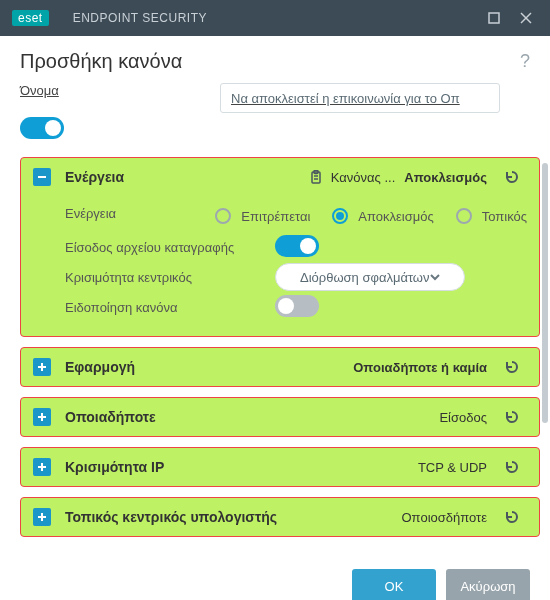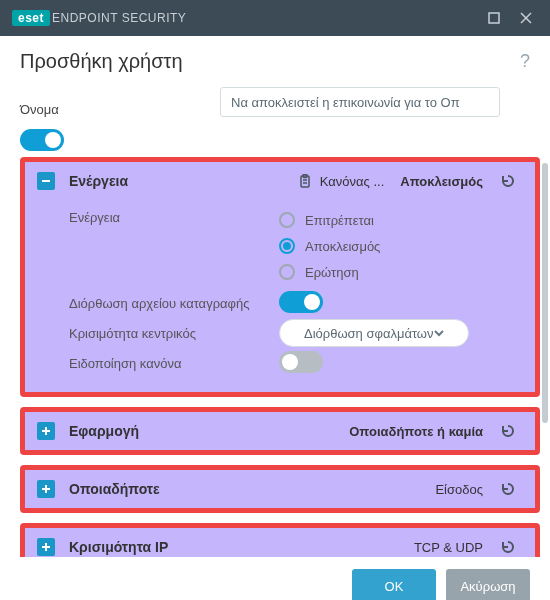--- a/index.html
+++ b/index.html
@@ -1,70 +1,70 @@
 <!DOCTYPE html>
 <html><head>
 <meta charset="utf-8">
 <style>
   * { box-sizing: border-box; margin: 0; padding: 0; font-family: "Segoe UI", Arial, sans-serif; }
   body { width: 550px; height: 600px; background: #fff; overflow: hidden; }
 
   
   .titlebar { height: 36px; background: #3d4b56; display: flex; align-items: center; padding: 0 8px 0 12px; color: #fff; }
-  .logo-badge { background: #00a3a8; color:#fff; font-weight:700; font-size:12px; padding:1px 6px; border-radius:2px; letter-spacing:0.5px;text-align:center; }
-  .product-name { margin-left: 2px; font-size: 12px; letter-spacing: 0.5px; color: #c8d0d6; }
+  .logo-badge { background: #00a3a8; color:#fff; font-weight:400; font-size:12px; padding:1px 6px; border-radius:2px; letter-spacing:0.5px;text-align:center; }
+  .product-name { margin-left: 24px; font-size: 12px; letter-spacing: 0.5px; color: #c8d0d6; }
   .titlebar .spacer { flex: 1; }
   .win-btn { width: 32px; height: 36px; display:flex; align-items:center; justify-content:center; color:#c8d0d6; }
   .win-btn svg { width:12px; height:12px; stroke:#c8d0d6; stroke-width:1.5; fill:none; }
 
   
   .header { padding: 14px 20px 10px 20px; display:flex; align-items:center; }
   .header h1 { font-size: 20px; font-weight: 400; color:#333; flex:1; }
   .help { color:#9aa6ad; font-size:18px; }
 
   
   .form { padding: 0 20px 6px 20px; }
-  .row { display:flex; align-items:flex-end; min-height: 34px; font-size:13px; color:#444; }
+  .row { display:flex; align-items:flex-start; min-height: 34px; font-size:13px; color:#444;text-decoration:underline; }
   .row .label { width: 200px; }
   .text-input { flex:1; max-width:280px; height:30px; border:1px solid #d6dde1; border-radius:3px; padding:0 10px; font-size:13px; color:#5a6a73; }
 
   
   .toggle { width:44px; height:22px; border-radius:11px; position:relative; display:inline-block; }
   .toggle .knob { position:absolute; width:16px; height:16px; border-radius:50%; background:#fff; top:3px; }
   .toggle.on { background:#0f9fd6; }
   .toggle.on .knob { right:3px; }
   .toggle.off { background:#b6bec4; }
   .toggle.off .knob { left:3px; }
 
   
   .scroll-wrap { position:relative; height: 400px; }
   .panels { padding: 0 10px 8px 20px; height:100%; overflow-y:auto; }
 
   
-  .panel { border:5px solid #ef4444; border-radius:4px; margin-bottom:10px; background:#c4b5fd; }
+  .panel { border:1px solid #ef4444; border-radius:4px; margin-bottom:10px; background:#bef264; }
   .panel-head { display:flex; align-items:center; padding:10px 12px; }
   .exp-box { width:18px; height:18px; background:#1a96c8; display:flex; align-items:center; justify-content:center; border-radius:2px; margin-right:14px; }
   .exp-box svg { stroke:#fff; stroke-width:2; }
   .panel-title { font-size:14px; color:#333; font-weight:600; }
   .panel-head .grow { flex:1; }
   .panel-summary { font-size:13px; color:#333; margin-right:10px; text-align:right; }
   .panel-summary.strong { font-weight:700; }
   .reset-ic { width:30px; display:flex; align-items:center; justify-content:center; }
   .reset-ic svg { width:16px; height:16px; stroke:#4a575f; stroke-width:2; fill:none; }
   .clip-ic { width:22px; display:flex; align-items:center; justify-content:center; margin-right:4px;}
   .clip-ic svg { width:14px; height:14px; stroke:#4a575f; stroke-width:1.5; fill:none;}
-  .rule-label { font-size:13px; color:#333; margin-right:16px; }
+  .rule-label { font-size:13px; color:#333; margin-right:9px; }
 
   .panel-body { padding: 6px 12px 14px 44px; }
   .brow { display:flex; align-items:center; min-height:30px; font-size:13px; color:#555; }
   .brow .blabel { width: 210px; }
   .brow .bctrl { flex:1; }
 
   
-  .radio-group { display:flex; flex-direction:column; gap:10px; padding:2px 0 8px 0;justify-content:space-between;}
+  .radio-group { display:flex; flex-direction:row; gap:22px; padding:2px 0 8px 0;justify-content:space-between;}
   .radio { display:flex; align-items:center; gap:10px; font-size:13px; color:#555;}
   .radio .circ { width:16px; height:16px; border:2px solid #9da8af; border-radius:50%; display:inline-flex; align-items:center; justify-content:center;}
   .radio.sel .circ { border-color:#0f9fd6; }
   .radio.sel .circ::after { content:""; width:8px; height:8px; background:#0f9fd6; border-radius:50%; }
 
   
   .select { width:190px; height:28px; border:1px solid #d6dde1; border-radius:14px; display:flex; align-items:center; padding:0 24px; font-size:13px; color:#5a6a73; justify-content:space-between; background:#fff;}
   .select svg { width:10px; height:10px; stroke:#6a7880; stroke-width:2; fill:none;}
 
   
@@ -90,21 +90,21 @@
   </div>
   <div class="win-btn">
     <svg viewBox="0 0 12 12">
         <line x1="1" y1="1" x2="11" y2="11"></line>
         <line x1="11" y1="1" x2="1" y2="11"></line>
       </svg>
   </div>
 </div>
 
 <div class="header">
-  <h1>Προσθήκη χρήστη</h1>
+  <h1>Προσθήκη κανόνα</h1>
   <span class="help">?</span>
 </div>
 
 <div class="form">
   <div class="row">
     <span class="label">Όνομα</span>
     <input class="text-input" value="Να αποκλειστεί η επικοινωνία για το Οπ" style="">
   </div>
   <div class="row">
     <span class="toggle on">
@@ -150,27 +150,27 @@
             <label class="radio">
                   <span class="circ"></span>
                   <span>Επιτρέπεται</span>
                 </label>
             <label class="radio sel">
                   <span class="circ"></span>
                   <span>Αποκλεισμός</span>
                 </label>
             <label class="radio">
                   <span class="circ"></span>
-                  <span>Ερώτηση</span>
+                  <span>Τοπικός</span>
                 </label>
           </div>
         </div>
       </div>
       <div class="brow">
-        <span class="blabel">Διόρθωση αρχείου καταγραφής</span>
+        <span class="blabel">Είσοδος αρχείου καταγραφής</span>
         <div class="bctrl"><span class="toggle on"><span class="knob"></span></span></div>
       </div>
       <div class="brow">
         <span class="blabel">Κρισιμότητα κεντρικός</span>
         <div class="bctrl">
           <div class="select">
             <span>Διόρθωση σφαλμάτων</span>
             <svg viewBox="0 0 10 10">
                   <polyline points="1,3 5,7 9,3"></polyline>
                 </svg>

